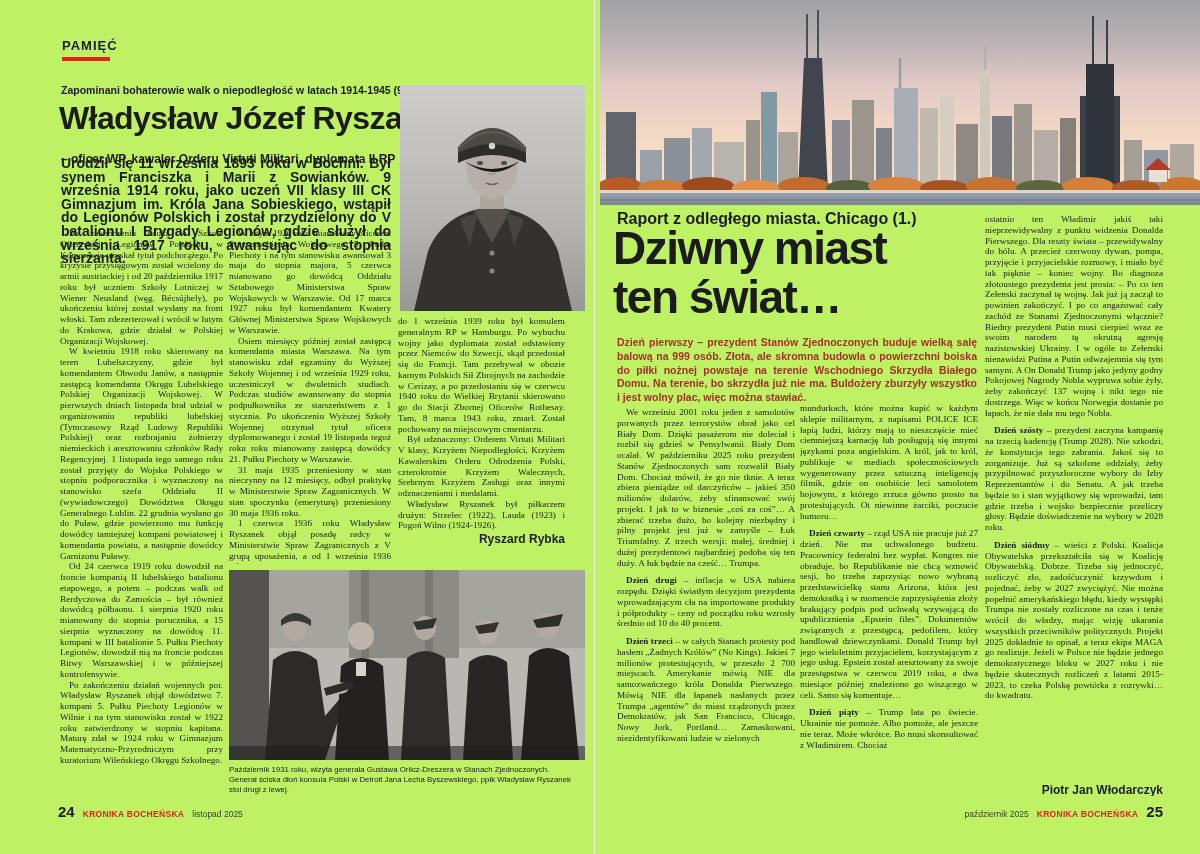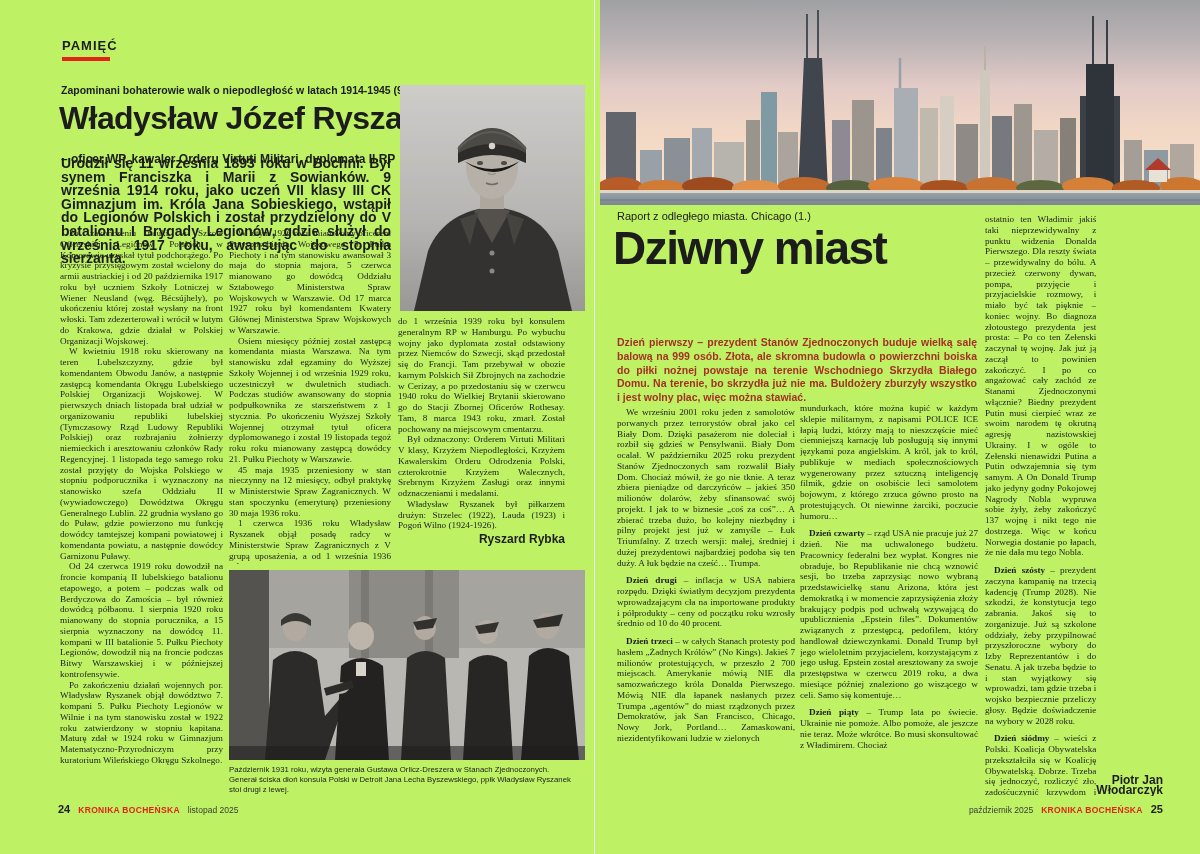--- a/index.html
+++ b/index.html
@@ -25,33 +25,33 @@
   #l-col2{left:229px;top:228px;width:162px;height:336px;}
   #l-col3{left:398px;top:316px;width:167px;height:296px;}
   .author{font-family:"Liberation Sans",sans-serif;font-weight:700;font-size:12px;text-align:right;margin-top:3px;text-indent:0;}
   .photo{position:absolute;overflow:hidden;background:#cfcecb;}
   #portrait{left:400px;top:85px;width:185px;height:226px;}
   #groupphoto{left:229px;top:570px;width:356px;height:190px;}
   #caption-l{position:absolute;left:229px;top:765px;width:344px;font-size:7.8px;line-height:10.2px;font-weight:400;}
   .footer{position:absolute;top:803px;display:flex;align-items:baseline;gap:8px;}
   #footer-l{left:58px;}
   #footer-r{right:37px;}
-  .pagenum{font-size:11px;font-weight:800;}
+  .pagenum{font-size:15px;font-weight:800;}
   .mag{font-size:8.5px;font-weight:800;color:#e2231a;letter-spacing:0.3px;}
   .issue{font-size:8.5px;color:#3a3a3a;}
 
   
   #skyline{left:600px;top:0;width:600px;height:205px;background:#f2dcc4;}
-  .kicker-r{position:absolute;left:617px;top:210px;font-size:11px;font-weight:400;text-align:right;}
+  .kicker-r{position:absolute;left:617px;top:210px;font-size:16px;font-weight:700;text-align:right;}
   .title-r{position:absolute;left:613px;top:224px;font-size:46px;line-height:49px;font-weight:800;letter-spacing:-1.5px;}
   .lead-r{position:absolute;left:617px;top:336px;width:360px;font-size:10.5px;line-height:13.8px;
           font-weight:700;color:#a33126;text-align:justify;}
   #r-col1{left:617px;top:407px;width:178px;height:388px;}
   #r-col2{left:800px;top:403px;width:178px;height:392px;}
-  #r-col3{left:985px;top:214px;width:178px;height:582px;display:flex;flex-direction:row;}
+  #r-col3{left:985px;top:214px;width:178px;height:582px;display:flex;flex-direction:column;}
   #r-col3 .paras{overflow:hidden;}
   #r-col3 .author{margin-top:auto;}
 </style>
 </head>
 <body>
 
 <div class="spread">
   <div class="gutter"></div>
 
   <div class="sec-label">PAMIĘĆ</div>
@@ -97,21 +97,21 @@
 
   <div class="bodycol" id="l-col1">
       <p>Po zakończeniu nauki w Szkole Oficerskiej Legionów Polskich w Komorowie uzyskał tytuł podchorążego. Po kryzysie przysięgowym został wcielony do armii austriackiej i od 20 października 1917 roku był uczniem Szkoły Lotniczej w Wiener Neusland (węg. Bécsújhely), po ukończeniu której został wysłany na front włoski. Tam zdezerterował i wrócił w lutym do Krakowa, gdzie działał w Polskiej Organizacji Wojskowej.</p>
       <p>W kwietniu 1918 roku skierowany na teren Lubelszczyzny, gdzie był komendantem Obwodu Janów, a następnie zastępcą komendanta Okręgu Lubelskiego Polskiej Organizacji Wojskowej. W pierwszych dniach listopada brał udział w organizowaniu republiki lubelskiej (Tymczasowy Rząd Ludowy Republiki Polskiej) oraz rozbrajaniu żołnierzy niemieckich i aresztowaniu członków Rady Regencyjnej. 1 listopada tego samego roku został przyjęty do Wojska Polskiego w stopniu podporucznika i wyznaczony na stanowisko szefa Oddziału II (wywiadowczego) Dowództwa Okręgu Generalnego Lublin. 22 grudnia wysłano go do Puław, gdzie powierzono mu funkcję dowódcy tamtejszej kompani powiatowej i komendanta powiatu, a następnie dowódcy Garnizonu Puławy.</p>
       <p>Od 24 czerwca 1919 roku dowodził na froncie kompanią II lubelskiego batalionu etapowego, a potem – podczas walk od Berdyczowa do Zamościa – był również dowódcą półbaonu. 1 sierpnia 1920 roku mianowany do stopnia porucznika, a 15 sierpnia wyznaczony na dowódcę 11. kompani w III batalionie 5. Pułku Piechoty Legionów, dowodził nią na froncie podczas Bitwy Warszawskiej i w późniejszej kontrofensywie.</p>
       <p>Po zakończeniu działań wojennych por. Władysław Ryszanek objął dowództwo 7. kompani 5. Pułku Piechoty Legionów w Wilnie i na tym stanowisku został w 1922 roku zatwierdzony w stopniu kapitana. Maturę zdał w 1924 roku w Gimnazjum Matematyczno-Przyrodniczym przy kuratorium Wileńskiego Okręgu Szkolnego.</p>
     </div>
   <div class="bodycol" id="l-col2">
       <p>W lutym 1926 roku mianowany oficerem Przysposobienia Wojskowego 5. Pułku Piechoty i na tym stanowisku awansował 3 maja do stopnia majora, 5 czerwca mianowano go dowódcą Oddziału Sztabowego Ministerstwa Spraw Wojskowych w Warszawie. Od 17 marca 1927 roku był komendantem Kwatery Głównej Ministerstwa Spraw Wojskowych w Warszawie.</p>
       <p>Osiem miesięcy później został zastępcą komendanta miasta Warszawa. Na tym stanowisku zdał egzaminy do Wyższej Szkoły Wojennej i od września 1929 roku, uczestniczył w dwuletnich studiach. Podczas studiów awansowany do stopnia podpułkownika ze starszeństwem z 1 stycznia. Po ukończeniu Wyższej Szkoły Wojennej otrzymał tytuł oficera dyplomowanego i został 19 listopada tegoż roku roku mianowany zastępcą dowódcy 21. Pułku Piechoty w Warszawie.</p>
-      <p>45 maja 1935 przeniesiony w stan nieczynny na 12 miesięcy, odbył praktykę w Ministerstwie Spraw Zagranicznych. W stan spoczynku (emeryturę) przeniesiony 30 maja 1936 roku.</p>
+      <p>31 maja 1935 przeniesiony w stan nieczynny na 12 miesięcy, odbył praktykę w Ministerstwie Spraw Zagranicznych. W stan spoczynku (emeryturę) przeniesiony 30 maja 1936 roku.</p>
       <p>1 czerwca 1936 roku Władysław Ryszanek objął posadę radcy w Ministerstwie Spraw Zagranicznych z V grupą uposażenia, a od 1 września 1936 roku</p>
     </div>
   <div class="bodycol" id="l-col3">
     <div class="paras">
         <p class="noindent">do 1 września 1939 roku był konsulem generalnym RP w Hamburgu. Po wybuchu wojny jako dyplomata został odstawiony przez Niemców do Szwecji, skąd przedostał się do Francji. Tam przebywał w obozie karnym Polskich Sił Zbrojnych na zachodzie w Cerizay, a po przedostaniu się w czerwcu 1940 roku do Wielkiej Brytanii skierowano go do Stacji Zbornej Oficerów Rothesay. Tam, 8 marca 1943 roku, zmarł. Został pochowany na miejscowym cmentarzu.</p>
         <p>Był odznaczony: Orderem Virtuti Militari V klasy, Krzyżem Niepodległości, Krzyżem Kawalerskim Orderu Odrodzenia Polski, czterokrotnie Krzyżem Walecznych, Srebrnym Krzyżem Zasługi oraz innymi odznaczeniami i medalami.</p>
         <p>Władysław Ryszanek był piłkarzem drużyn: Strzelec (1922), Lauda (1923) i Pogoń Wilno (1924-1926).</p>
       </div>
     <div class="author">Ryszard Rybka</div>
   </div>
@@ -235,20 +235,21 @@
 
       <rect x="0" y="190" width="600" height="4" fill="#ded5c6"></rect>
       <rect x="0" y="193" width="600" height="12" fill="url(#water)"></rect>
       <rect x="0" y="199" width="600" height="2" fill="#6d7883" opacity="0.5"></rect>
     </svg>
   </div>
 
   <div class="kicker-r">Raport z odległego miasta. Chicago (1.)</div>
   <div class="title-r">
     <span>Dziwny miast</span><br>
+    <span>ten świat…</span>
   </div>
   <div class="lead-r">Dzień pierwszy – prezydent Stanów Zjednoczonych buduje wielką salę balową na 999 osób. Złota, ale skromna budowla o powierzchni boiska do piłki nożnej powstaje na terenie Wschodniego Skrzydła Białego Domu. Na terenie, bo skrzydła już nie ma. Buldożery zburzyły wszystko i jest wolny plac, więc można stawiać.</div>
 
   <div class="bodycol rcol" id="r-col1">
       <p>We wrześniu 2001 roku jeden z samolotów porwanych przez terrorystów obrał jako cel Biały Dom. Dzięki pasażerom nie doleciał i rozbił się gdzieś w Pensylwanii. Biały Dom ocalał. W październiku 2025 roku prezydent Stanów Zjednoczonych sam rozwalił Biały Dom. Chociaż mówił, że go nie tknie. A teraz zbiera pieniądze od darczyńców – jakieś 350 milionów dolarów, żeby sfinansować swój projekt. I jak to w biznesie „coś za coś”… A zbierać trzeba dużo, bo kolejny niezbędny i pilny projekt jest już w zamyśle – Łuk Triumfalny. Z trzech wersji: małej, średniej i dużej prezydentowi najbardziej podoba się ten duży. A łuk będzie na cześć… Trumpa.</p>
       <p><strong>Dzień drugi</strong> – inflacja w USA nabiera rozpędu. Dzięki światłym decyzjom prezydenta wprowadzającym cła na importowane produkty i półprodukty – ceny od początku roku wzrosły średnio od 10 do 40 procent.</p>
       <p><strong>Dzień trzeci</strong> – w całych Stanach protesty pod hasłem „Żadnych Królów” (No Kings). Jakieś 7 milionów protestujących, w przeszło 2 700 miejscach. Amerykanie mówią NIE dla samozwańczego króla Donalda Pierwszego. Mówią NIE dla łapanek nasłanych przez Trumpa „agentów” do miast rządzonych przez Demokratów, jak San Francisco, Chicago, Nowy Jork, Portland… Zamaskowani, niezidentyfikowani ludzie w zielonych</p>
     </div>
   <div class="bodycol rcol" id="r-col2">
       <p class="noindent">mundurkach, które można kupić w każdym sklepie militarnym, z napisami POLICE ICE łapią ludzi, którzy mają to nieszczęście mieć ciemniejszą karnację lub posługują się innymi językami poza angielskim. A król, jak to król, publikuje w mediach społecznościowych wygenerowany przez sztuczną inteligencję filmik, gdzie on osobiście leci samolotem bojowym, z którego zrzuca gówno prosto na protestujących. Ot niewinne żarciki, poczucie humoru…</p>

